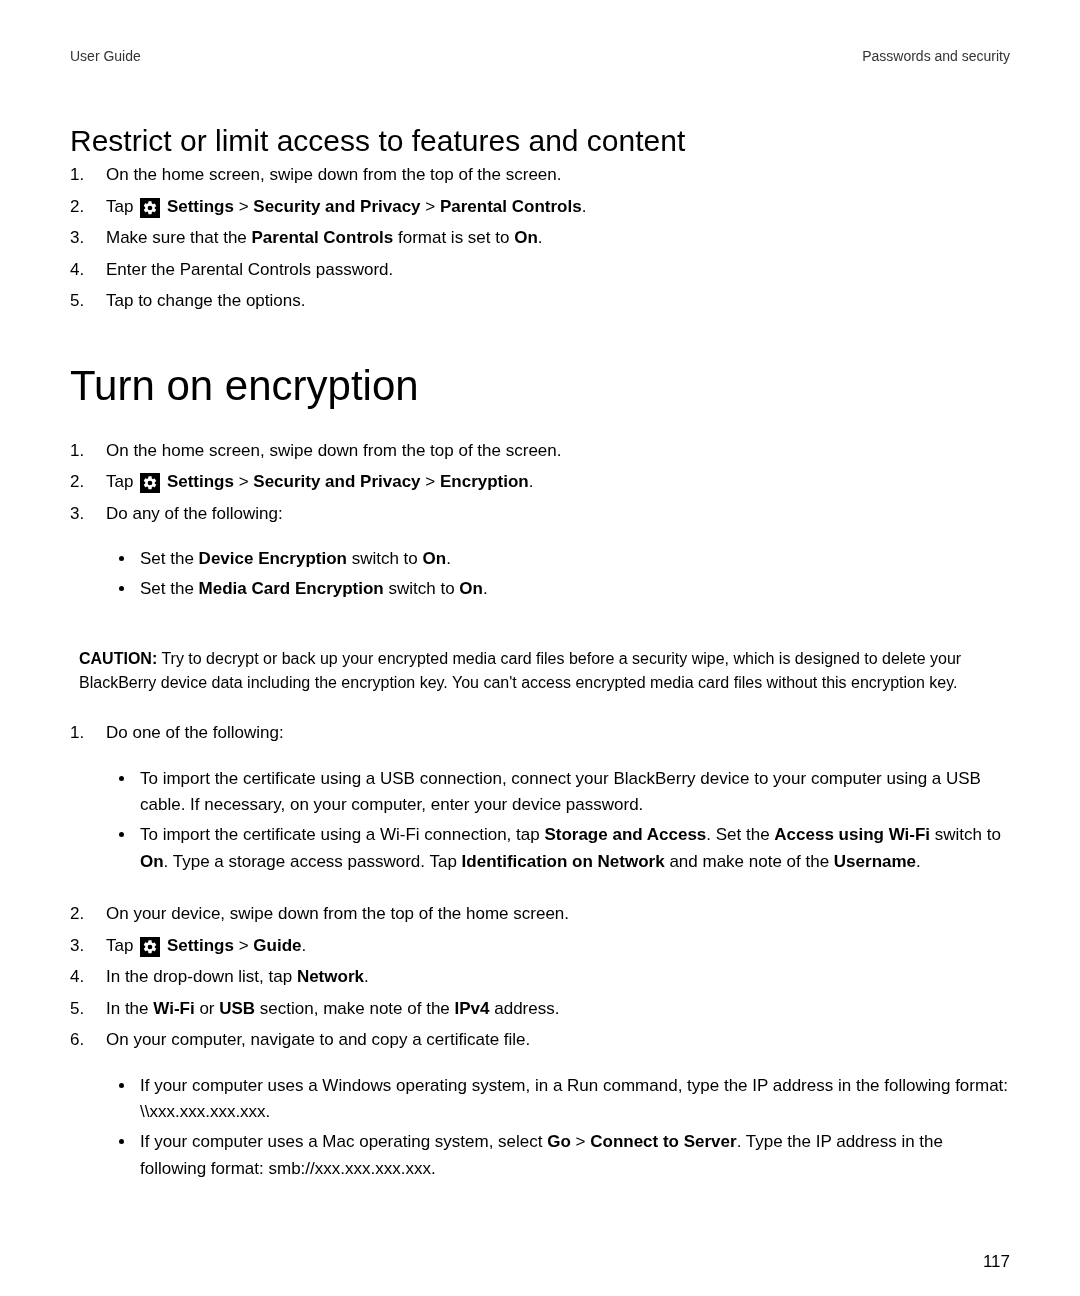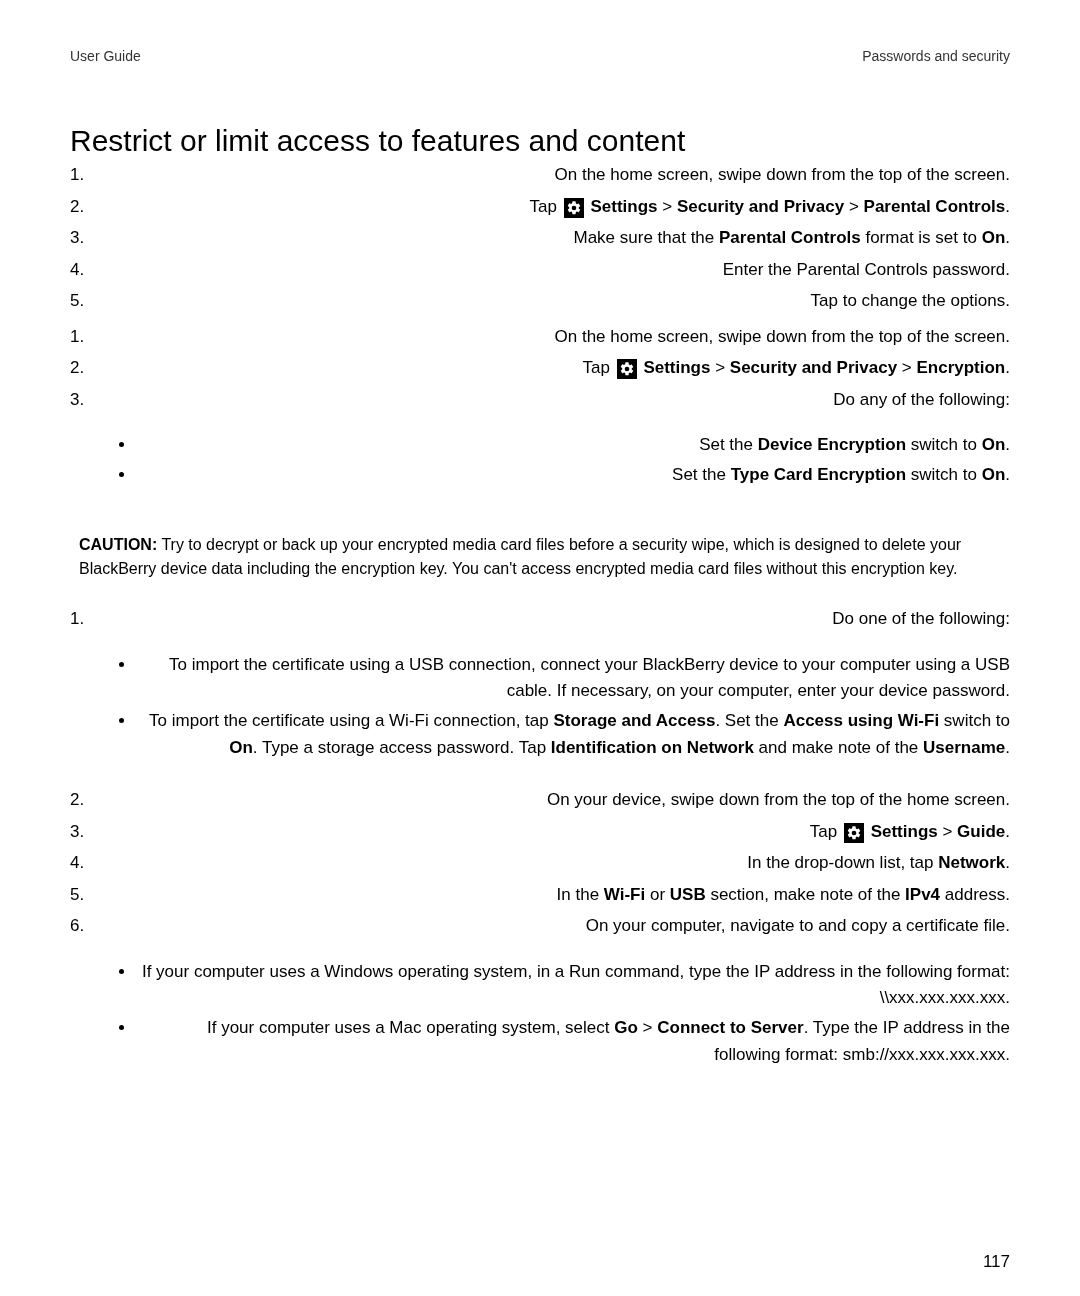--- a/index.html
+++ b/index.html
@@ -45,21 +45,20 @@
     line-height: 1.5;
     margin-bottom: 6px;
     display: flex;
   }
   ol > li .num {
     width: 36px;
     flex-shrink: 0;
   }
   ol > li .content {
     flex: 1;
-    text-align: right;
   }
   ul {
     list-style: disc;
     padding-left: 30px;
     margin: 20px 0;
   }
   ul li {
     font-size: 17px;
     line-height: 1.55;
     margin-bottom: 4px;
@@ -126,20 +125,21 @@
     <li>
       <span class="num">4.</span>
       <span class="content">Enter the Parental Controls password.</span>
     </li>
     <li>
       <span class="num">5.</span>
       <span class="content">Tap to change the options.</span>
     </li>
   </ol>
 
+  <h1>Turn on encryption</h1>
   <ol>
     <li>
       <span class="num">1.</span>
       <span class="content">On the home screen, swipe down from the top of the screen.</span>
     </li>
     <li>
       <span class="num">2.</span>
       <span class="content">
         <span>Tap </span>
         <span class="gear">
@@ -152,21 +152,21 @@
     </li>
     <li>
       <span class="num">3.</span>
       <span class="content">
         <span>Do any of the following:</span>
         <ul>
           <li>
             <span>Set the </span><span class="bold">Device Encryption</span><span> switch to </span><span class="bold">On</span><span>.</span>
           </li>
           <li>
-            <span>Set the </span><span class="bold">Type Card Encryption</span><span> switch to </span><span class="bold">On</span><span>.</span>
+            <span>Set the </span><span class="bold">Media Card Encryption</span><span> switch to </span><span class="bold">On</span><span>.</span>
           </li>
         </ul>
       </span>
     </li>
   </ol>
 
   <p class="caution">
     <span class="bold">CAUTION:</span><span> Try to decrypt or back up your encrypted media card files before a security wipe, which is designed to delete your BlackBerry device data including the encryption key. You can't access encrypted media card files without this encryption key.</span>
   </p>
 

